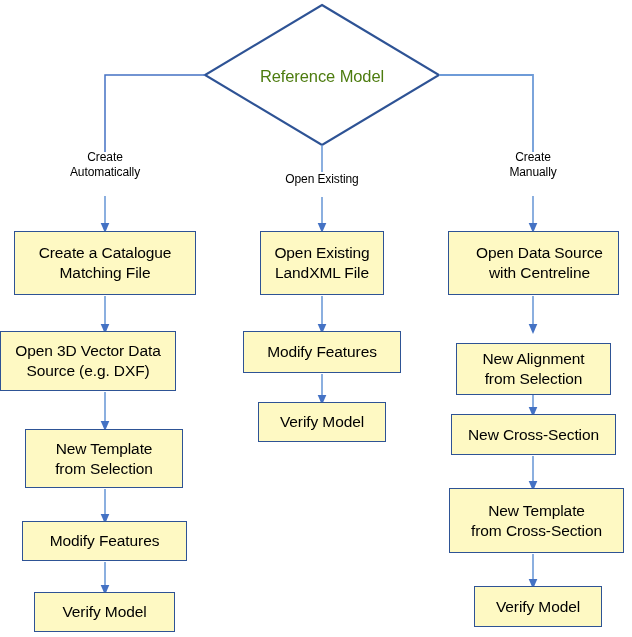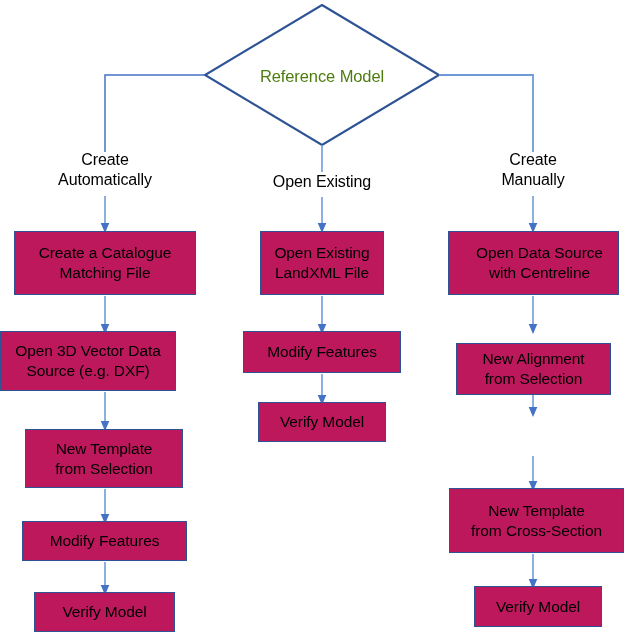--- a/index.html
+++ b/index.html
@@ -25,37 +25,37 @@
     position: absolute;
     left: 0; top: 0;
     width: 632px;
     height: 637px;
     pointer-events: none;
   }
   .node {
     position: absolute;
     box-sizing: border-box;
     border: 1.4px solid #2E5395;
-    background: #be185d;
+    background: #fef9c3;
     display: flex;
     align-items: center;
     justify-content: center;
     text-align: center;
     line-height: 1.28;
     font-size: 15.5px;
     letter-spacing: -0.1px;
     color: #000000;
     white-space: pre-line;
   }
   .branch-label {
     position: absolute;
     box-sizing: border-box;
     text-align: center;
     line-height: 1.28;
-    font-size: 16px;
+    font-size: 12px;
     letter-spacing: -0.1px;
     color: #000000;
     white-space: pre-line;
   }
   .decision-label {
     position: absolute;
     text-align: center;
     font-size: 16.5px;
     letter-spacing: -0.1px;
     color: #4d7c0f;
@@ -131,17 +131,18 @@
 
   <div class="node" style="left:260px; top:231px; width:124px; height:64px;">Open Existing
 LandXML File</div>
   <div class="node" style="left:243px; top:331px; width:158px; height:42px;">Modify Features</div>
   <div class="node" style="left:258px; top:402px; width:128px; height:40px;">Verify Model</div>
 
   <div class="node" style="left:448px; top:231px; width:171px; height:64px;padding-left:12px;">Open Data Source
 with Centreline</div>
   <div class="node" style="left:456px; top:331px; width:155px; height:52px;margin-top:12px;">New Alignment
 from Selection</div>
+  <div class="node" style="left:451px; top:414px; width:165px; height:41px;">New Cross-Section</div>
   <div class="node" style="left:449px; top:488px; width:175px; height:65px;">New Template
 from Cross-Section</div>
   <div class="node" style="left:474px; top:586px; width:128px; height:41px;">Verify Model</div>
 
 </div>
 
 </body></html>

